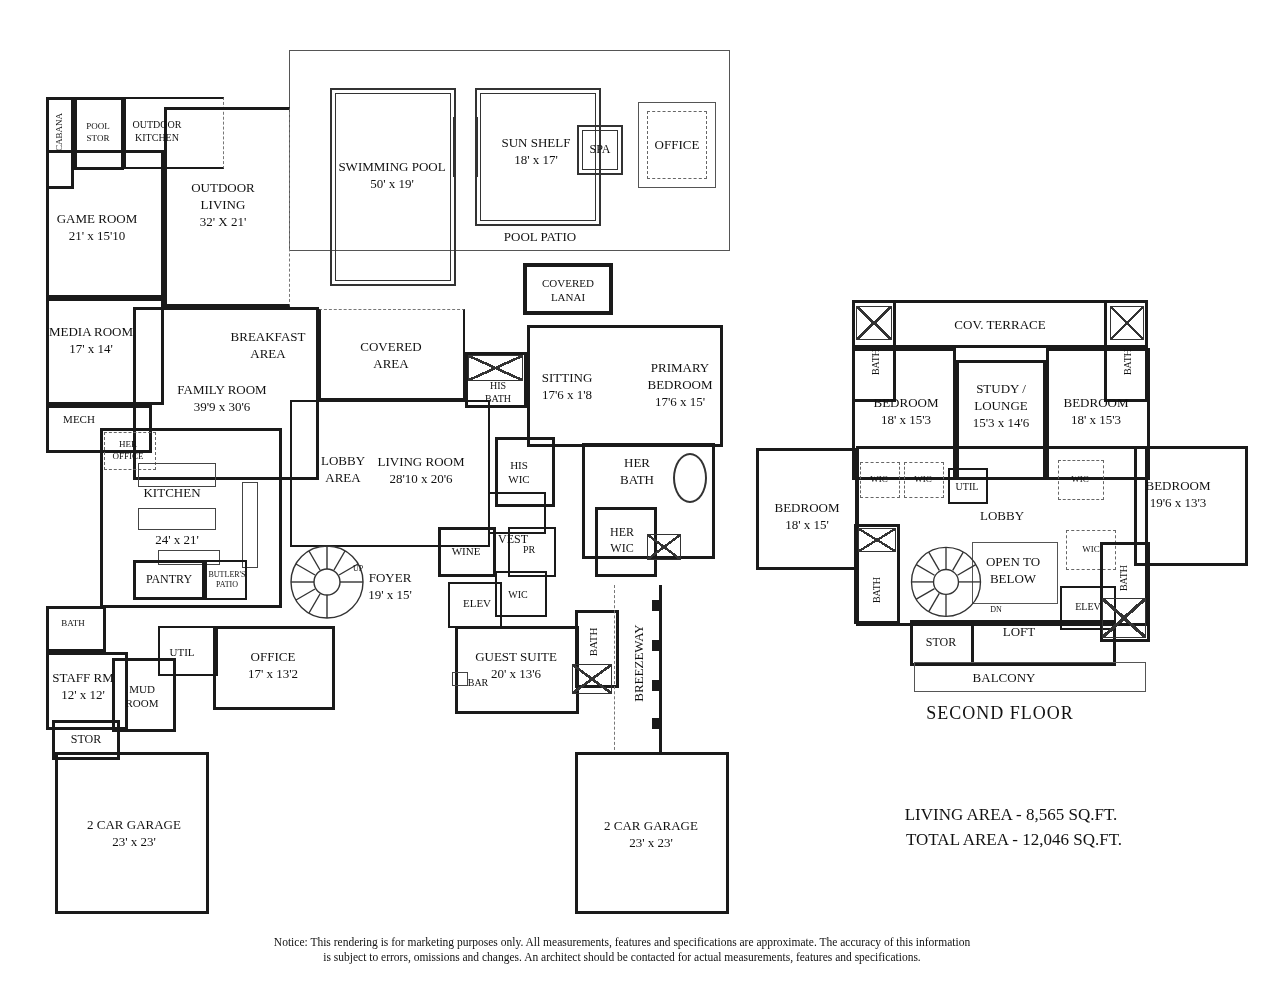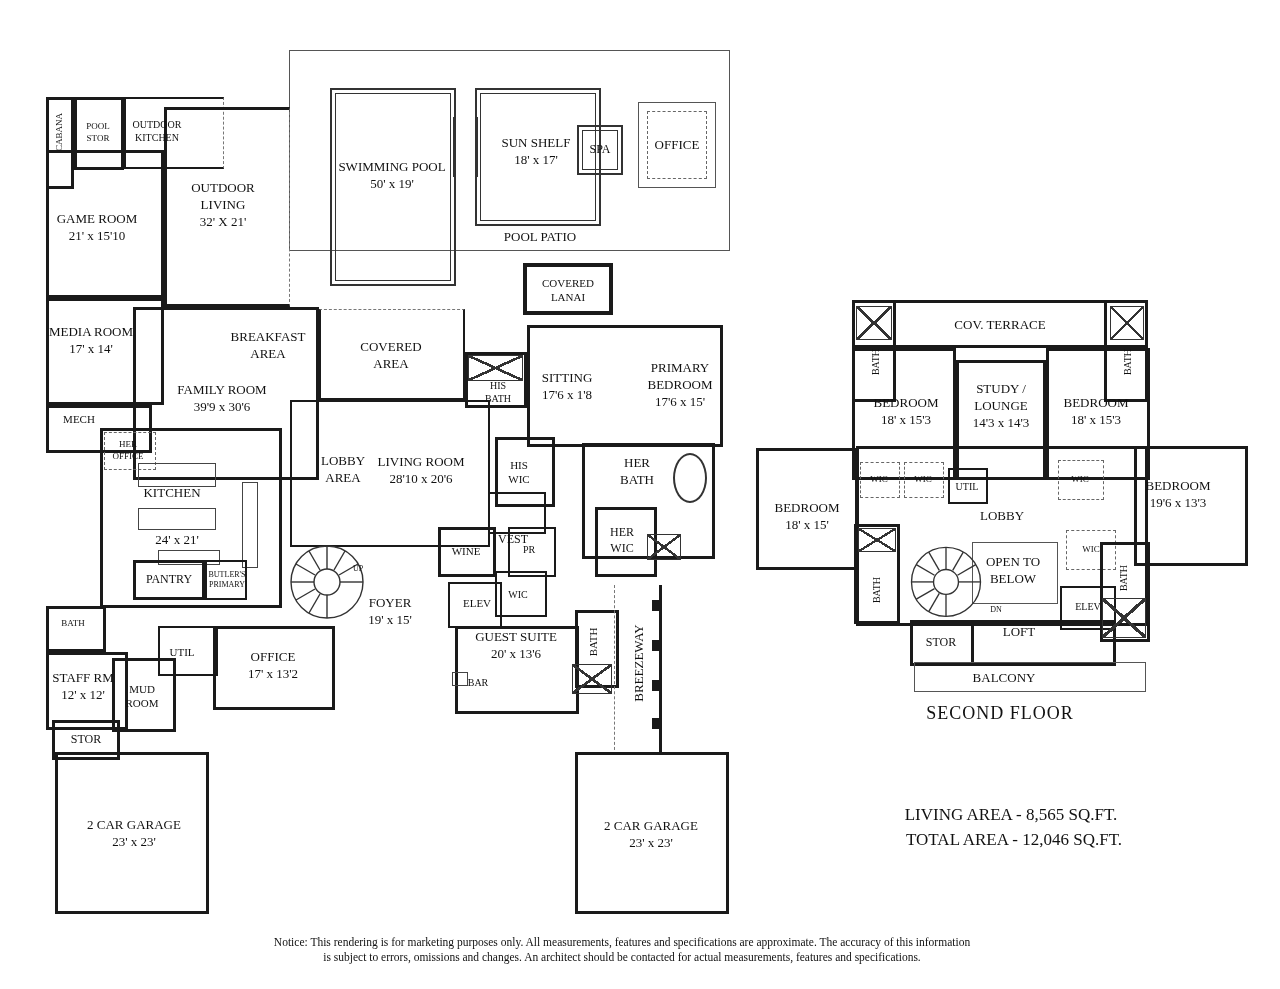--- a/index.html
+++ b/index.html
@@ -163,32 +163,32 @@
 WIC</div>
   <div class="L" style="left:637px;top:472px">HER
 BATH</div>
   <div class="L s12" style="left:513px;top:540px">VEST</div>
   <div class="L s12" style="left:622px;top:541px">HER
 WIC</div>
   <div class="L s11" style="left:466px;top:551px">WINE</div>
   <div class="L s10" style="left:529px;top:549px">PR</div>
   <div class="L s12" style="left:169px;top:580px">PANTRY</div>
   <div class="L s8" style="left:227px;top:580px">BUTLER'S
-PRIMARY</div>
+PATIO</div>
   <div class="L s8" style="left:358px;top:569px">UP</div>
-  <div class="L" style="left:390px;top:612px">FOYER
+  <div class="L" style="left:390px;top:587px">FOYER
 19' x 15'</div>
   <div class="L s11" style="left:477px;top:603px">ELEV</div>
   <div class="L s10" style="left:518px;top:594px">WIC</div>
   <div class="L s9" style="left:73px;top:624px">BATH</div>
   <div class="L s11" style="left:182px;top:652px">UTIL</div>
   <div class="L" style="left:273px;top:666px">OFFICE
 17' x 13'2</div>
   <div class="L s10" style="left:478px;top:682px">BAR</div>
-  <div class="L" style="left:516px;top:646px">GUEST SUITE
+  <div class="L" style="left:516px;top:666px">GUEST SUITE
 20' x 13'6</div>
   <div class="L V s11" style="left:593px;top:642px">BATH</div>
   <div class="L V" style="left:639px;top:663px">BREEZEWAY</div>
   <div class="L" style="left:83px;top:687px">STAFF RM
 12' x 12'</div>
   <div class="L s11" style="left:142px;top:696px">MUD
 ROOM</div>
   <div class="L s12" style="left:86px;top:740px">STOR</div>
   <div class="L" style="left:134px;top:834px">2 CAR GARAGE
 23' x 23'</div>
@@ -239,21 +239,21 @@
     </g>
   </svg>
 
   <div class="L" style="left:1000px;top:325px">COV. TERRACE</div>
   <div class="L V s10" style="left:875px;top:362px">BATH</div>
   <div class="L V s10" style="left:1127px;top:362px">BATH</div>
   <div class="L" style="left:906px;top:412px">BEDROOM
 18' x 15'3</div>
   <div class="L" style="left:1001px;top:406px">STUDY /
 LOUNGE
-14'3 x 14'3</div>
+15'3 x 14'6</div>
   <div class="L" style="left:1096px;top:412px">BEDROOM
 18' x 15'3</div>
   <div class="L" style="left:807px;top:517px">BEDROOM
 18' x 15'</div>
   <div class="L s9" style="left:879px;top:480px">WIC</div>
   <div class="L s9" style="left:923px;top:480px">WIC</div>
   <div class="L s10" style="left:967px;top:486px">UTIL</div>
   <div class="L s9" style="left:1080px;top:480px">WIC</div>
   <div class="L" style="left:1002px;top:516px">LOBBY</div>
   <div class="L" style="left:1178px;top:495px">BEDROOM

